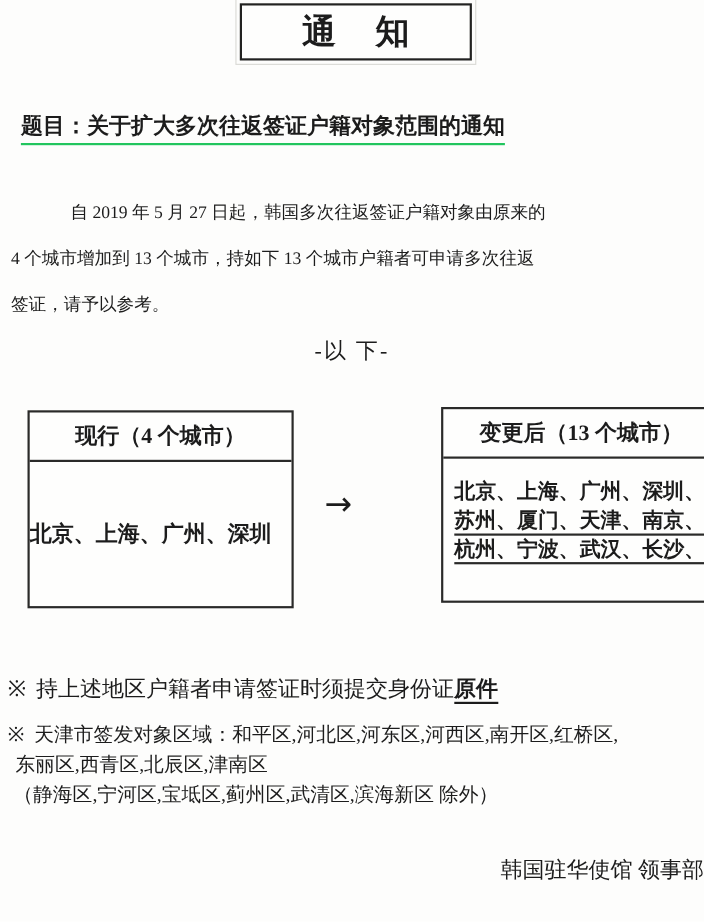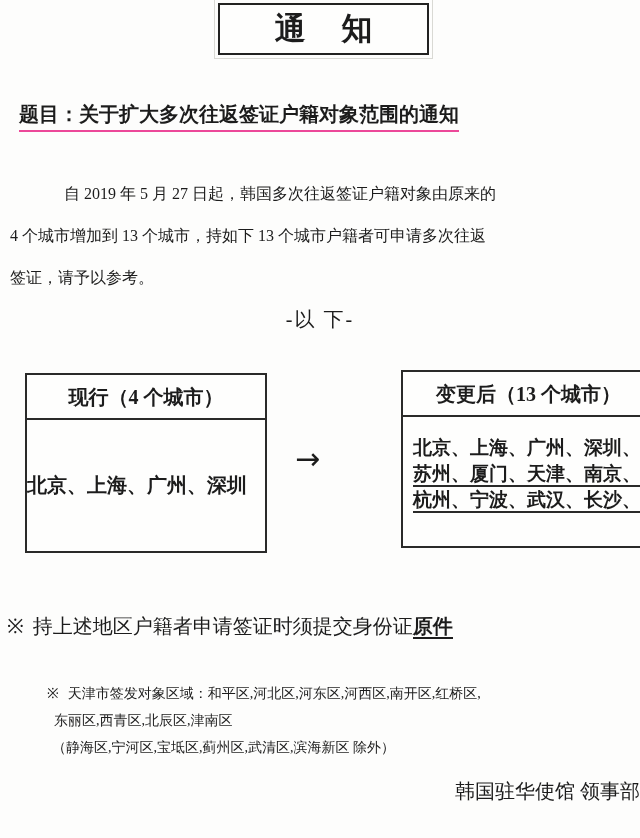--- a/index.html
+++ b/index.html
@@ -33,21 +33,21 @@
     white-space: nowrap;
   }
 
   
   .subject {
     position: absolute; top: 101px; left: 19px;
     font-size: 20px; font-weight: bold; white-space: nowrap;
   }
   .subject .u {
     display: inline-block;
-    border-bottom: 2px solid #ec4899;
+    border-bottom: 2px solid #22c55e;
     padding-bottom: 2px;
   }
 
   
   .paragraph {
     position: absolute; top: 173px; left: 10px; right: 4px;
     font-size: 16px; line-height: 42px;
   }
   .paragraph .pline { white-space: nowrap; height: 42px; }
   .paragraph .indent { padding-left: 54px; }
@@ -94,21 +94,21 @@
 
   
   .note { position: absolute; left: 7px; font-size: 20px; }
   .note1 { top: 612px; white-space: nowrap; }
   .note .marker { margin-right: 9px; }
   .note1 .emph {
     font-weight: bold;
     border-bottom: 2px solid #1c1c1c;
     text-align: right;
   }
-  .note2 { top: 680px; font-size: 14px; line-height: 27px; margin-left: 40px; }
+  .note2 { top: 655px; font-size: 18px; line-height: 27px; }
   .note2 .nline { white-space: nowrap; }
   .note2 .ind1 { padding-left: 7px; }
   .note2 .ind2 { padding-left: 5px; }
 
   
   .signature {
     position: absolute; top: 777px; right: 0;
     text-align: right; font-size: 20px; line-height: 29px;
   }
   .signature div { white-space: nowrap; }

